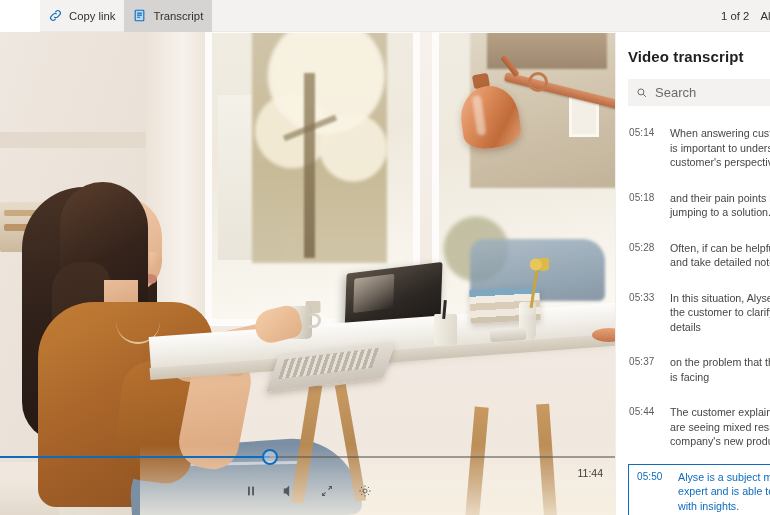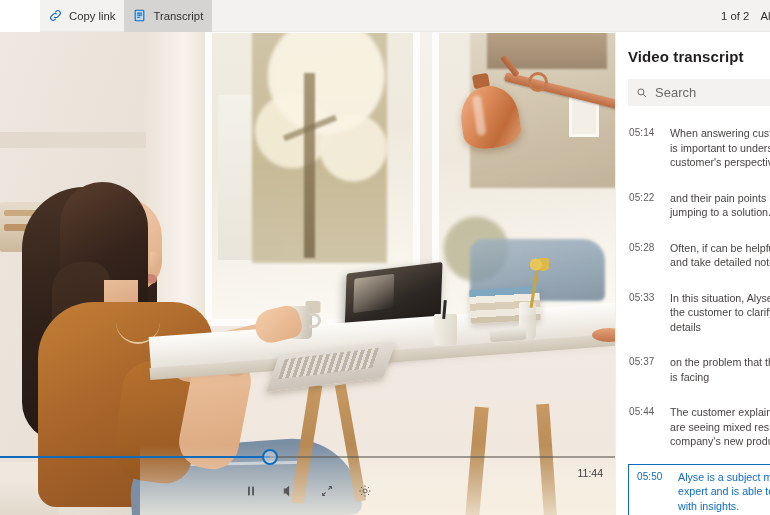--- a/index.html
+++ b/index.html
@@ -630,21 +630,21 @@
       </div>
 
       <div class="tp-list">
 
         <div class="tp-item">
           <span class="ts">05:14</span>
           <span class="tx">When answering customer calls, it is important to understand the customer's perspective</span>
         </div>
 
         <div class="tp-item">
-          <span class="ts">05:22</span>
+          <span class="ts">05:18</span>
           <span class="tx">and their pain points before jumping to a solution.</span>
         </div>
 
         <div class="tp-item">
           <span class="ts">05:28</span>
           <span class="tx">Often, if can be helpful to pause and take detailed notes.</span>
         </div>
 
         <div class="tp-item">
           <span class="ts">05:33</span>

